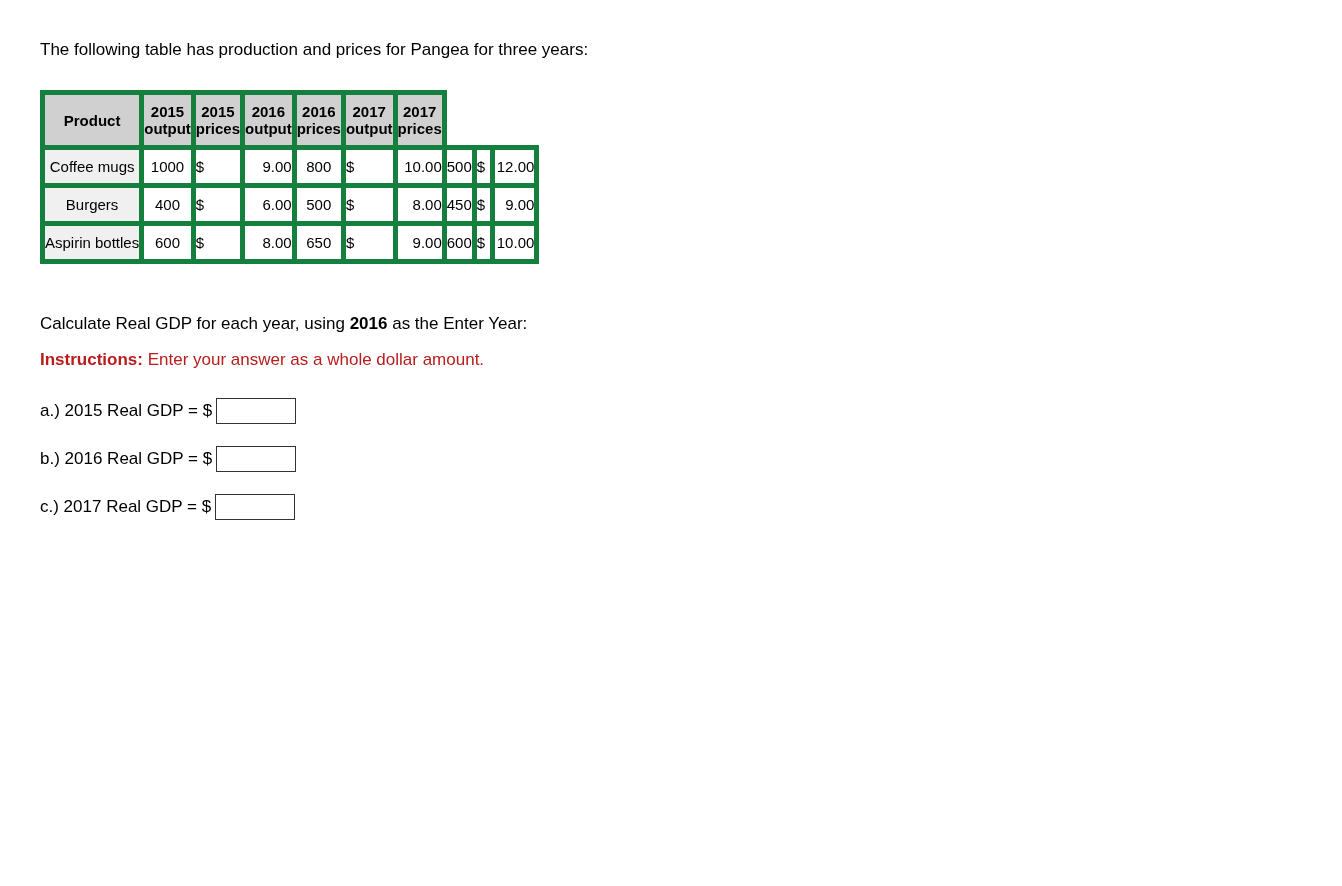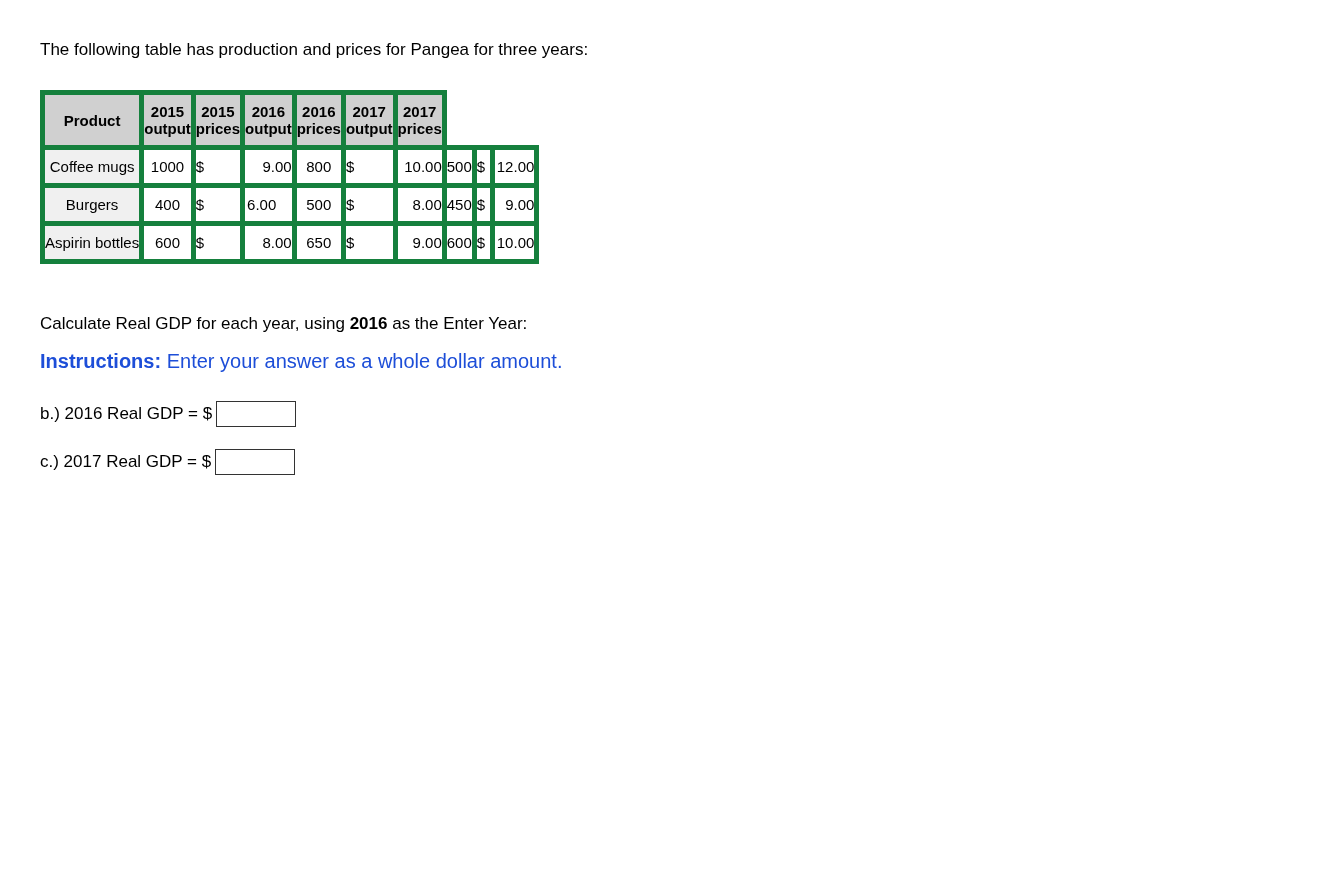--- a/index.html
+++ b/index.html
@@ -51,23 +51,23 @@
     .calculate-text {
       font-size: 17px;
       margin-bottom: 16px;
     }
 
     .calculate-text strong {
       font-weight: bold;
     }
 
     .instructions {
-      font-size: 20px;
+      font-size: 17px;
       margin-bottom: 28px;
-      color: #1d4ed8;
+      color: #b91c1c;
     }
 
     .instructions .label {
       font-weight: bold;
     }
 
     .gdp-question {
       font-size: 17px;
       margin-bottom: 22px;
       display: flex;
@@ -110,21 +110,21 @@
       <td style="text-align:left; padding-right:2px; min-width:18px;">$</td>
       <td style="text-align:right; padding-left:2px;">10.00</td>
       <td>500</td>
       <td style="text-align:left; padding-right:2px; min-width:18px;">$</td>
       <td style="padding-left:2px;">12.00</td>
     </tr>
       <tr>
       <td class="product-cell">Burgers</td>
       <td>400</td>
       <td style="text-align:left; padding-right:2px; min-width:18px;">$</td>
-      <td style="text-align:left; padding-left:2px;">6.00</td>
+      <td style="text-align:right; padding-left:2px;">6.00</td>
       <td>500</td>
       <td style="text-align:left; padding-right:2px; min-width:18px;">$</td>
       <td style="text-align:right; padding-left:2px;">8.00</td>
       <td>450</td>
       <td style="text-align:left; padding-right:2px; min-width:18px;">$</td>
       <td style="text-align:right; padding-left:2px;">9.00</td>
     </tr>
       <tr>
       <td class="product-cell">Aspirin bottles</td>
       <td>600</td>
@@ -143,20 +143,24 @@
 <p class="calculate-text">
   <span>Calculate Real GDP for each year, using </span><strong>2016</strong><span> as the Enter Year:</span>
 </p>
 
 <p class="instructions">
   <span class="label">Instructions:</span><span> Enter your answer as a whole dollar amount.</span>
 </p>
 
 <div id="questions-container">
     <div class="gdp-question">
+      <span>a.) 2015 Real GDP = $</span>
+      <input type="text" value="" style="">
+    </div>
+    <div class="gdp-question">
       <span>b.) 2016 Real GDP = $</span>
       <input type="text" value="" style="">
     </div>
     <div class="gdp-question">
       <span>c.) 2017 Real GDP = $</span>
       <input type="text" value="" style="">
     </div>
   </div>
 
 </body></html>

